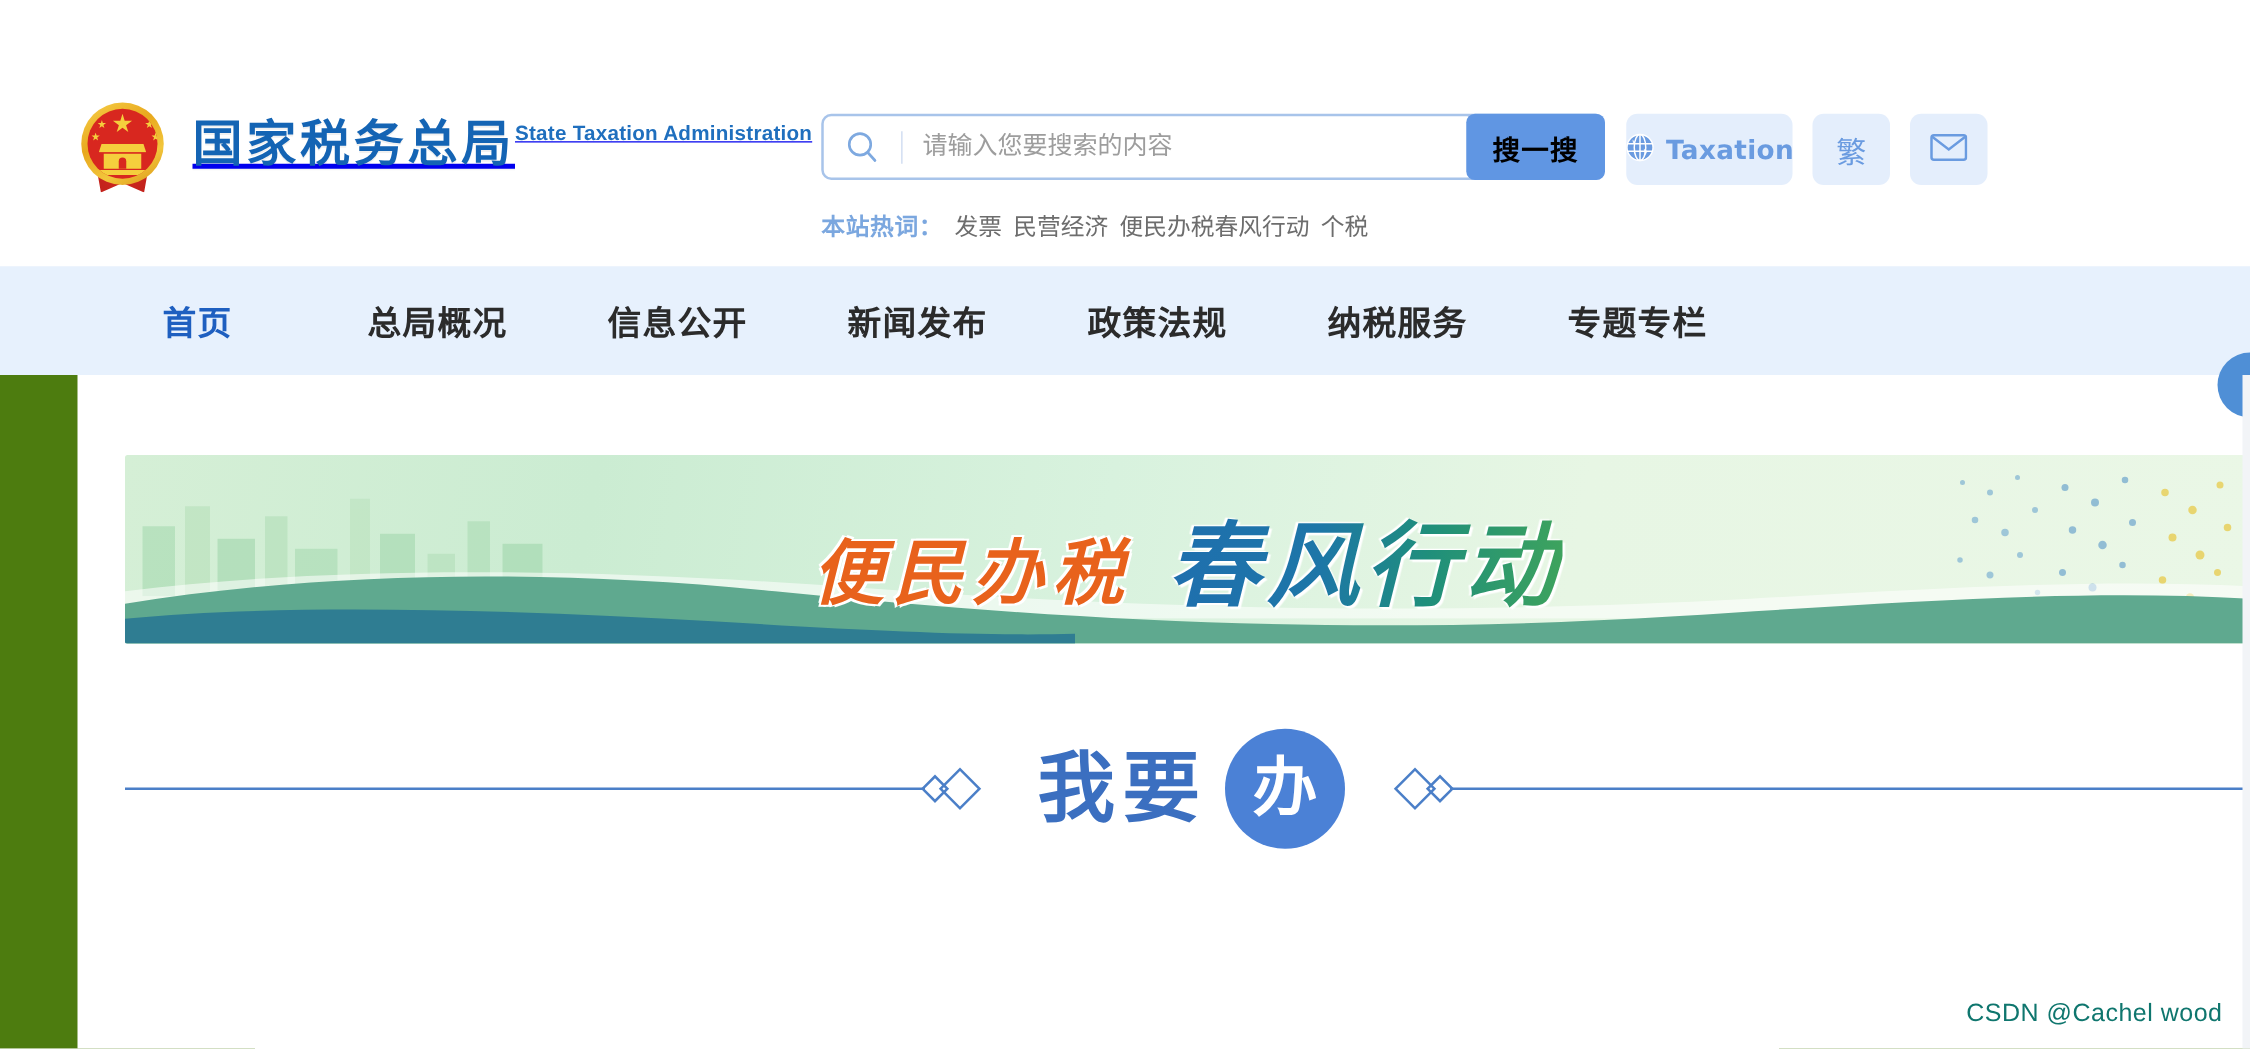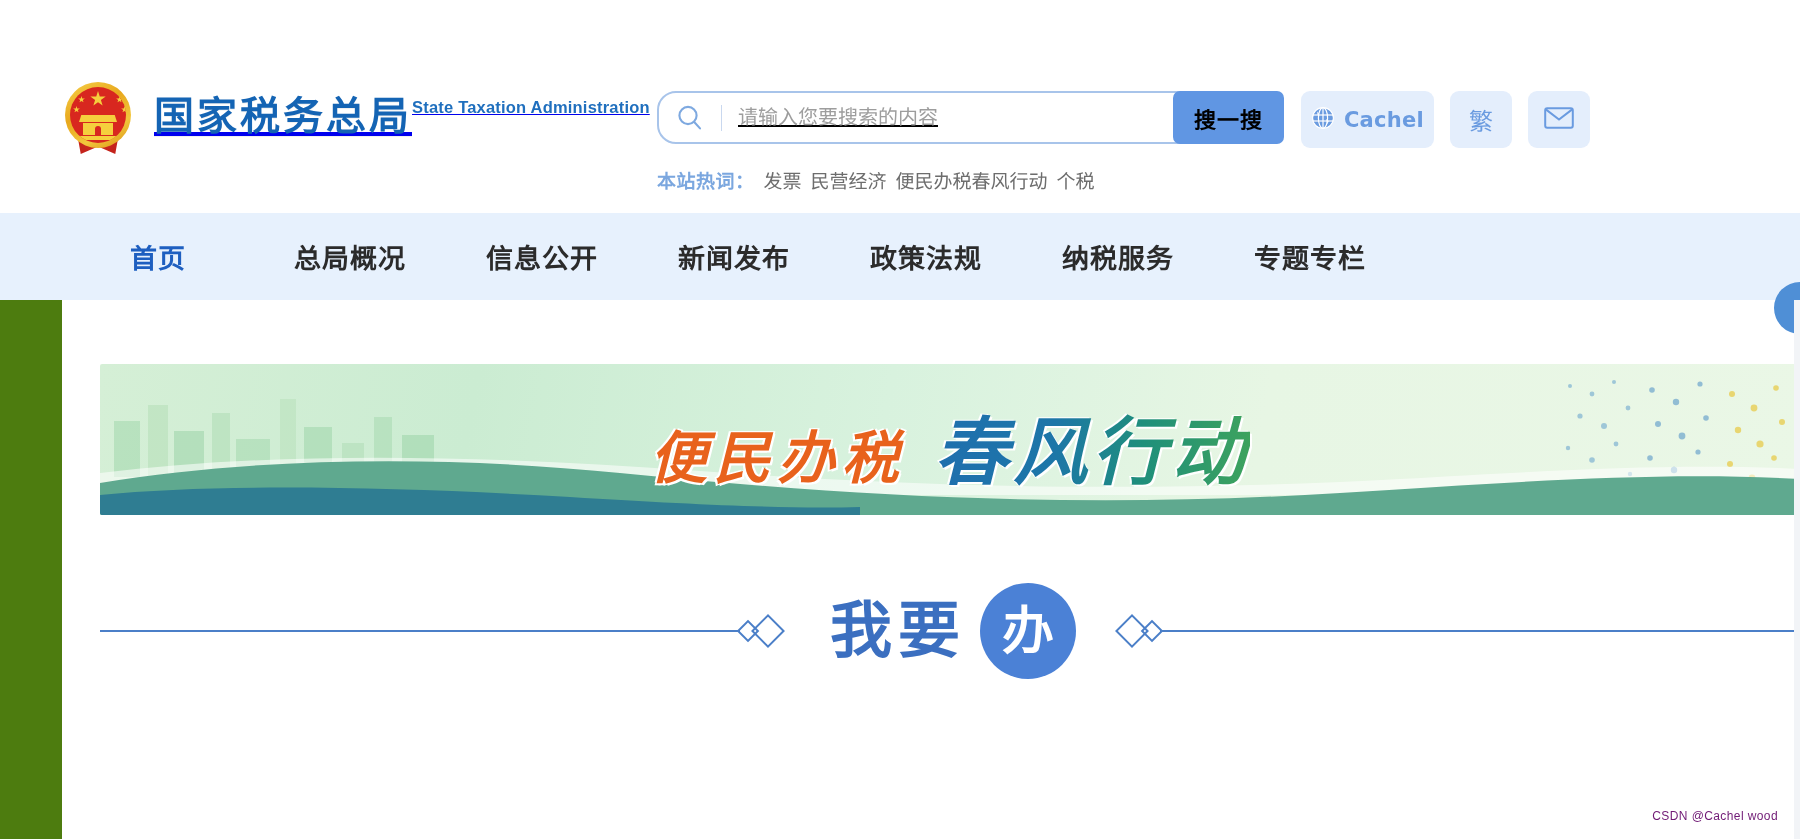--- a/index.html
+++ b/index.html
@@ -135,25 +135,24 @@
     left: 657px;
     top: 91px;
     width: 627px;
     height: 53px;
   }
   .search-box {
     position: absolute;
     left: 0; top: 0;
     width: 627px; height: 53px;
     border: 2px solid #a8c4ea;
-    border-radius: 19px;
+    border-radius: 8px;
     background: #ffffff;
     display: flex;
     align-items: center;
-    text-decoration: underline;
   }
   .search-icon-cell {
     width: 62px;
     height: 100%;
     display: flex;
     align-items: center;
     justify-content: center;
     flex: 0 0 auto;
   }
   .search-icon-cell svg { display: block; }
@@ -459,22 +458,22 @@
     border-radius: 50%;
     background: #4f8fd6;
   }
 
   
   .watermark {
     position: absolute;
     right: 22px;
     bottom: 16px;
     font-family: "Liberation Sans", sans-serif;
-    font-size: 12px;
-    color: #701a75;
+    font-size: 20px;
+    color: #0f766e;
     letter-spacing: 0.4px;
     white-space: nowrap;
     user-select: none;
   }
 </style>
 </head>
 <body>
 
 <div id="page">
 
@@ -531,21 +530,21 @@
             <circle cx="12" cy="12" r="10.4" fill="#6a9be0"></circle>
             <path d="M12 1.6 A10.4 10.4 0 0 1 12 22.4 A10.4 10.4 0 0 1 12 1.6 Z" fill="none" stroke="#ffffff" stroke-width="1.1"></path>
             <ellipse cx="12" cy="12" rx="4.6" ry="10.4" fill="none" stroke="#ffffff" stroke-width="1.2"></ellipse>
             <line x1="1.9" y1="9" x2="22.1" y2="9" stroke="#ffffff" stroke-width="1.2"></line>
             <line x1="1.9" y1="15" x2="22.1" y2="15" stroke="#ffffff" stroke-width="1.2"></line>
             <line x1="12" y1="1.6" x2="12" y2="22.4" stroke="#ffffff" stroke-width="1.2"></line>
             <path d="M6 5.5 L8 7.5 L6.5 9.5 Z" fill="#ffffff" opacity="0.85"></path>
             <path d="M15 13 L18 15 L16 18.5 Z" fill="#ffffff" opacity="0.85"></path>
           </svg>
         </span>
-        <span class="pill-text">Cachel</span>
+        <span class="pill-text">Taxation</span>
       </button>
 
       <button class="pill pill-trad">
         <span class="pill-text-cn">繁</span>
       </button>
 
       <button class="pill pill-mail">
         <span>
           <svg width="30" height="24" viewBox="0 0 30 24" aria-hidden="true">
             <rect x="1.2" y="2.2" width="27.6" height="19.6" rx="2" fill="none" stroke="#6a9be0" stroke-width="2"></rect>

